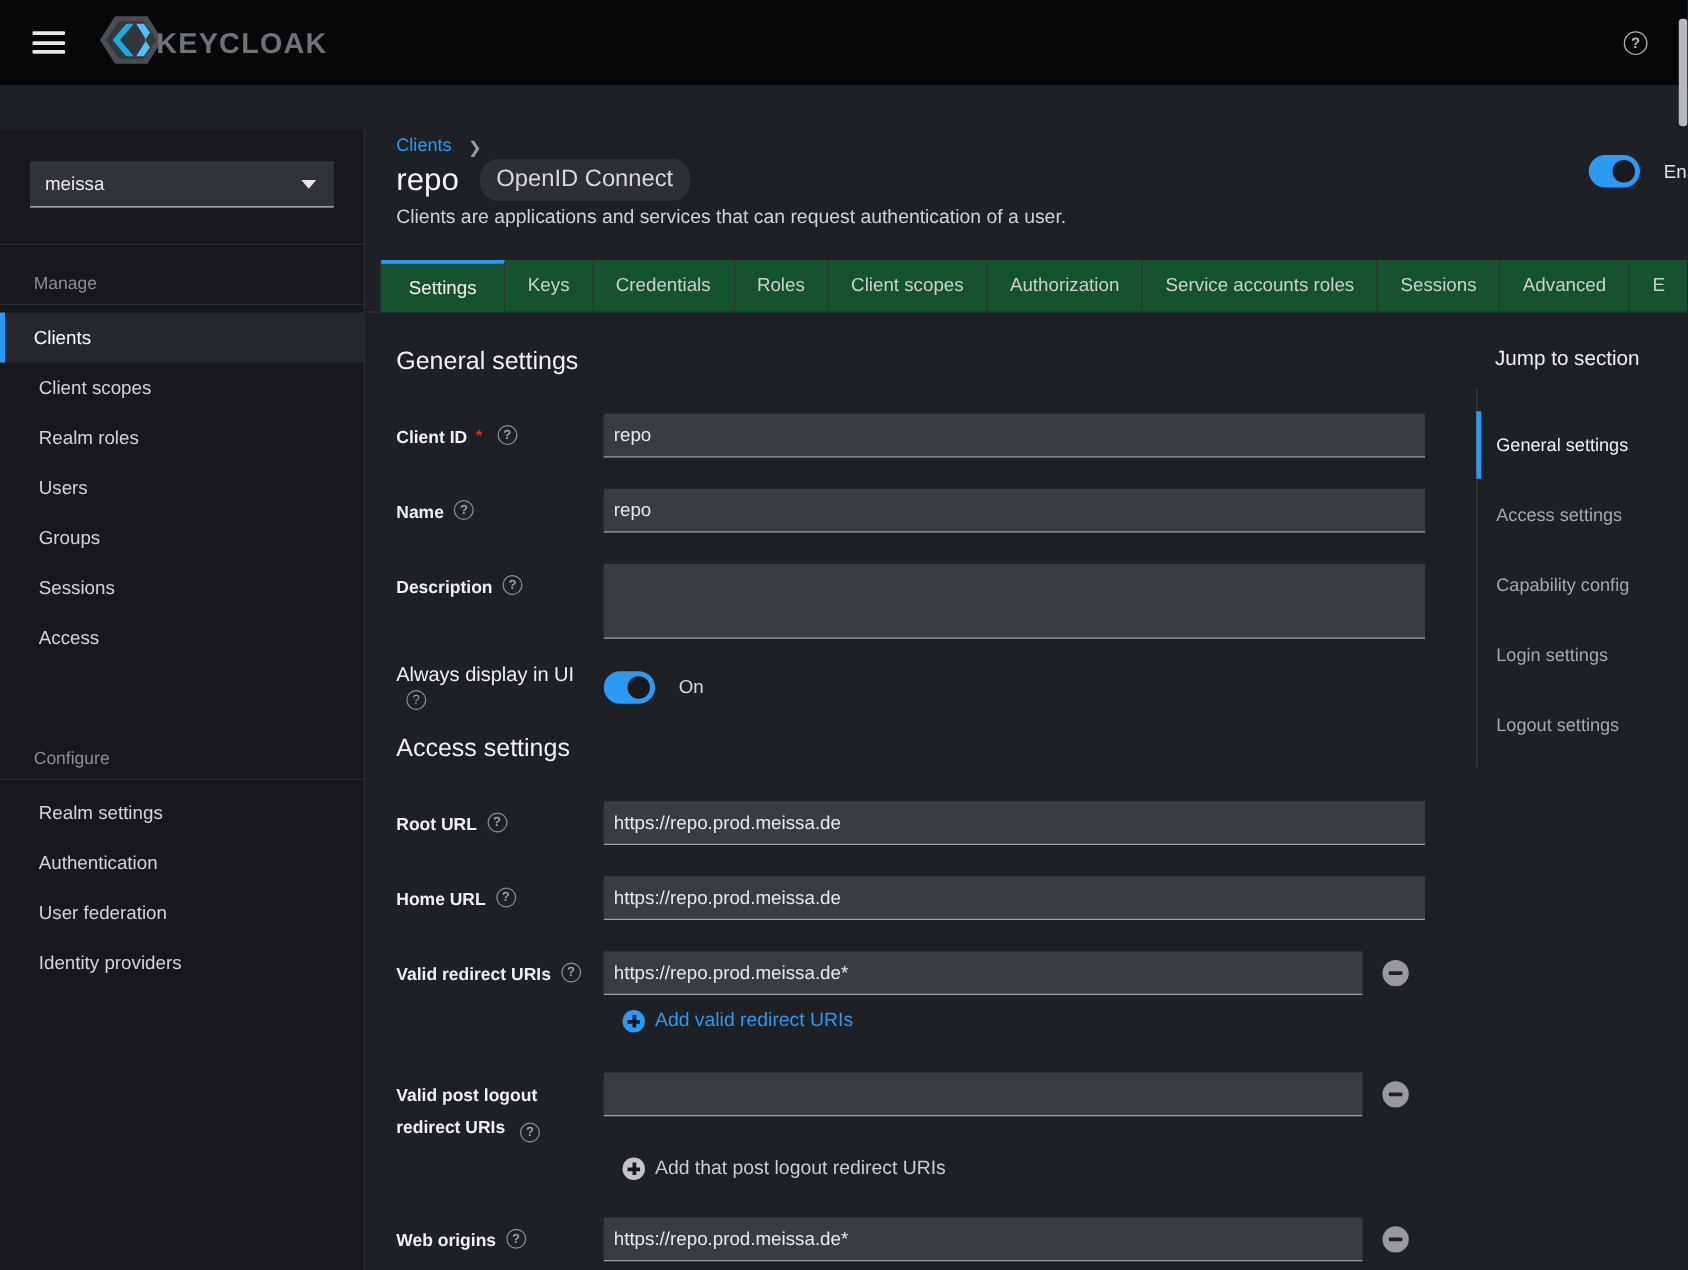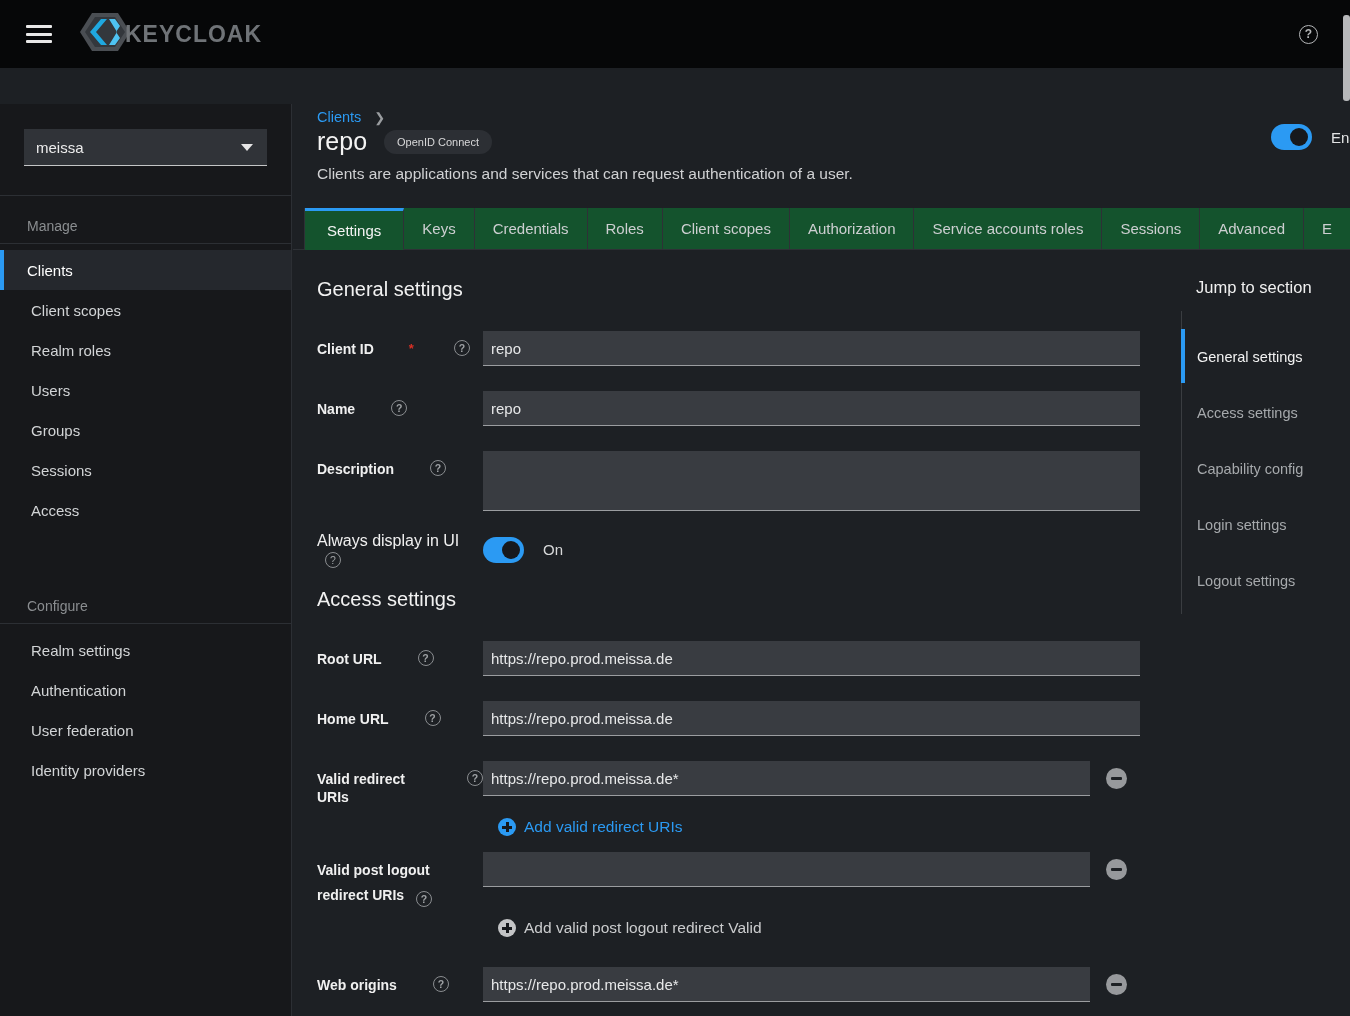--- a/index.html
+++ b/index.html
@@ -52,21 +52,21 @@
 
   
   .content { position:absolute; top:68px; left:293px; width:1057px; height:948px; background:#1d2024; }
   .breadcrumb { position:absolute; top:22px; left:24px; display:flex; align-items:center; font-size:14.5px; }
   .breadcrumb a { color:#2b9af3; text-decoration:none; cursor:pointer; }
   .crumb-sep { color:#9a9da0; margin:0 13px; font-size:13px; }
   .crumb-current { color:#ececec;margin-top:38px; }
 
   .title-row { position:absolute; top:59px; left:24px; display:flex; align-items:center; }
   .page-title { font-size:25px; font-weight:500; color:#f4f4f4; }
-  .badge { margin-left:17px; background:#2c2f34; border-radius:15px; padding:6px 13px; font-size:11px; color:#d8d8d9; }
+  .badge { margin-left:17px; background:#2c2f34; border-radius:15px; padding:6px 13px; font-size:19px; color:#d8d8d9; }
   .page-desc { position:absolute; top:97px; left:24px; font-size:15.5px; color:#d0d1d3; }
 
   .enable-wrap { position:absolute; top:56px; left:978px; display:flex; align-items:center; }
   .enable-wrap .switch-label { margin-left:19px; font-size:15px; color:#e2e3e4; white-space:nowrap; }
 
   .switch { width:41px; height:26px; border-radius:13px; background:#2b9af3; position:relative; cursor:pointer; flex:none; }
   .switch .knob { position:absolute; top:4px; right:4px; width:18px; height:18px; border-radius:50%; background:#17191d; }
 
   
   .tabbar { position:absolute; top:140px; left:0; width:1057px; height:42px; display:flex; }
@@ -77,21 +77,21 @@
     cursor:pointer; white-space:nowrap;
   }
   .tab.active { border-top:3px solid #2b9af3; border-bottom:1px solid transparent; color:#f4f4f4; padding:0 22px; }
   .tab.last { border-right:none; flex:1; }
 
   
   .content-body { position:absolute; top:182px; left:0; width:1057px; height:766px; }
   .form-col { position:absolute; top:0; left:24px; width:860px; }
   .section-heading { font-size:20px; font-weight:500; color:#f2f2f2; margin:28px 0 30px 0; }
   .row { display:grid; grid-template-columns:166px 607px 50px; margin-bottom:25px; }
-  .row .label { padding-top:9px; font-size:14px; font-weight:bold; color:#f0f0f0; display:flex; align-items:flex-start; line-height:18px;gap:28px; }
+  .row .label { padding-top:9px; font-size:14px; font-weight:bold; color:#f0f0f0; display:flex; align-items:flex-start; line-height:18px; }
   .label .req { color:#d93025; margin:0 4px 0 7px; font-size:13px; }
   .qmark {
     width:16px; height:16px; border:1px solid #8a8d90; border-radius:50%; color:#9ea1a4;
     font-size:10.5px; display:inline-flex; align-items:center; justify-content:center; margin-left:8px; flex:none; cursor:pointer;
   }
   .label.two-line { display:block; }
   .label.two-line .qmark { vertical-align:-3px; }
   input.pf-input, textarea.pf-input {
     width:657px; height:35px; background:#393c41; border:none; border-bottom:1px solid #9b9da0;
     color:#e7e8e9; font-size:15px; font-family:"Liberation Sans",sans-serif; padding:0 8px; outline:none;
@@ -265,21 +265,21 @@
       </div>
 
       <div class="row">
         <div class="label">
           <span>Home URL</span>
           <span class="qmark">?</span>
         </div>
         <input class="pf-input" value="https://repo.prod.meissa.de" style="">
       </div>
 
-      <div class="row uri" style="margin-bottom:16px;">
+      <div class="row uri" style="margin-bottom:32px;">
         <div class="label">
           <span>Valid redirect URIs</span>
           <span class="qmark">?</span>
         </div>
         <input class="pf-input" value="https://repo.prod.meissa.de*" style="">
         <button class="minus-btn"></button>
         <div class="add-line">
           <span class="plus-icon blue"></span>
           <span class="add-text blue">Add valid redirect URIs</span>
         </div>
@@ -290,21 +290,21 @@
           <div>Valid post logout</div>
           <div style="margin-top:7px;">
             <span>redirect URIs</span>
             <span class="qmark">?</span>
           </div>
         </div>
         <input class="pf-input" value="" style="">
         <button class="minus-btn"></button>
         <div class="add-line">
           <span class="plus-icon gray"></span>
-          <span class="add-text gray">Add valid post logout redirect Valid</span>
+          <span class="add-text gray">Add that post logout redirect URIs</span>
         </div>
       </div>
 
       <div class="row uri">
         <div class="label">
           <span>Web origins</span>
           <span class="qmark">?</span>
         </div>
         <input class="pf-input" value="https://repo.prod.meissa.de*" style="">
         <button class="minus-btn"></button>

